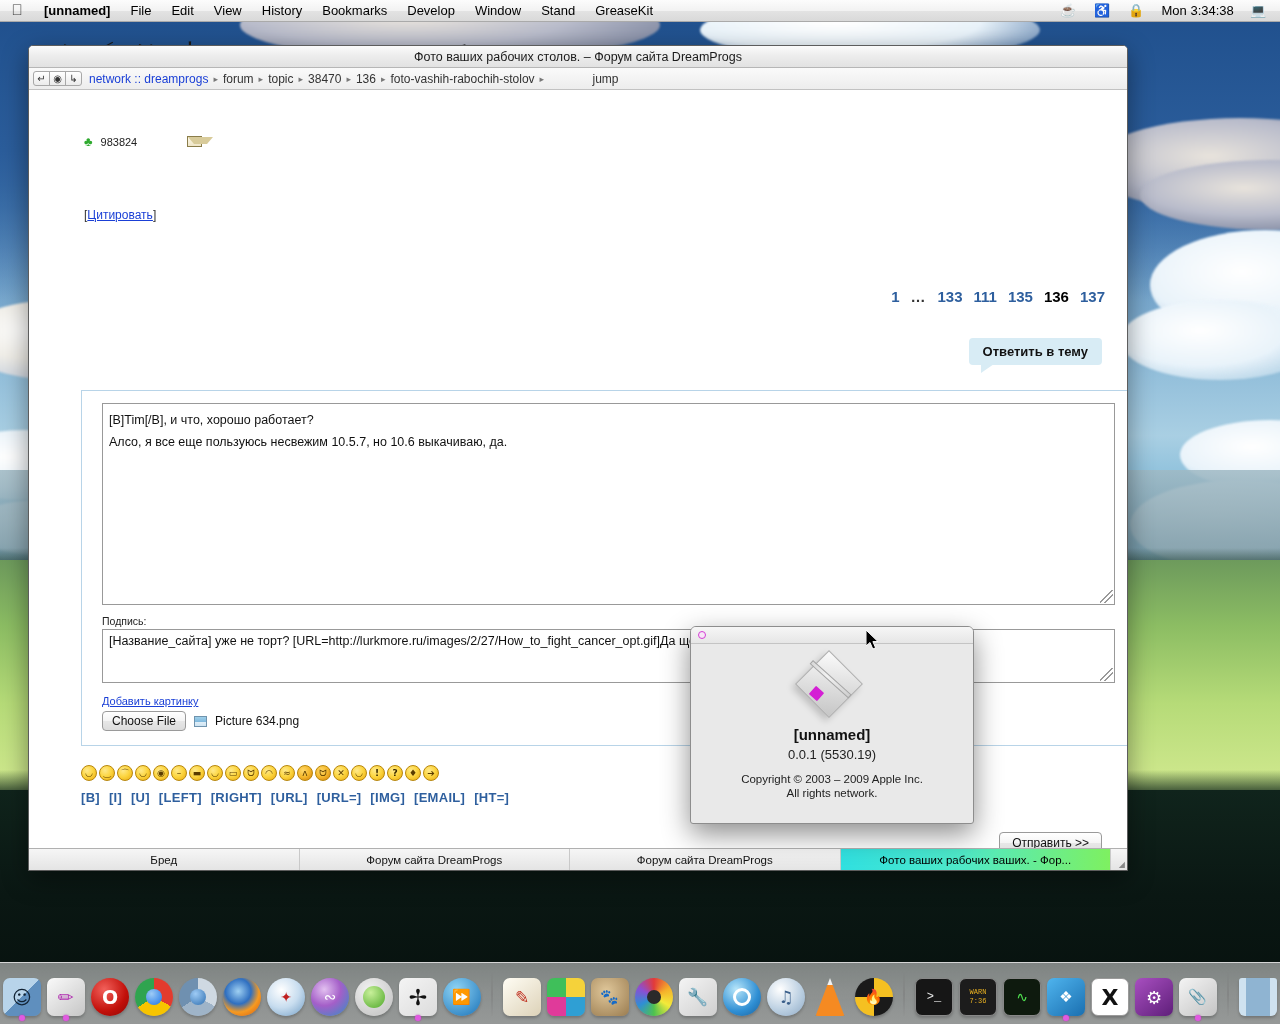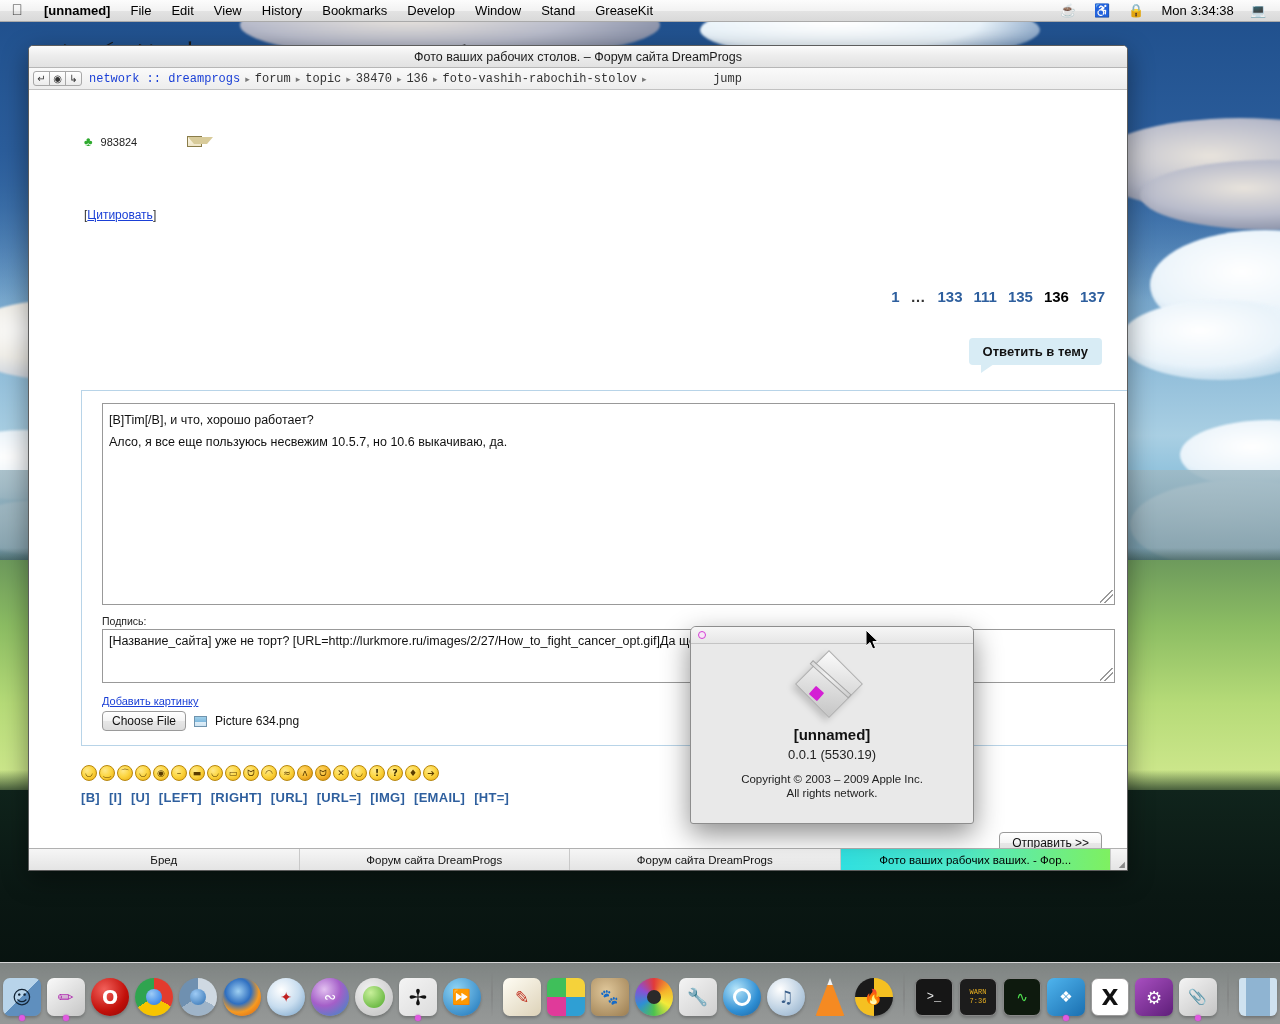--- a/index.html
+++ b/index.html
@@ -102,21 +102,21 @@
   .navbtns { display: flex; margin-right: 7px; }
   .navbtn {
     width: 17px; height: 15px;
     background: linear-gradient(to bottom, #ffffff, #ececec);
     border: 1px solid #a8a8a8; margin-left: -1px;
     font-size: 10px; line-height: 13px; text-align: center; color: #333;
   }
   .navbtn:first-child { margin-left: 0; border-radius: 3px 0 0 3px; }
   .navbtn:last-child { border-radius: 0 3px 3px 0; }
   #breadcrumb { display: flex; align-items: center; font-size: 12px; white-space: nowrap; }
-  .crumb { color: #555; font-family: Liberation Mono, monospace; }
+  .crumb { color: #555; }
   .crumb.link { color: #1a3fd6; }
   .crumb.red { color: #d22020; margin-top: 45px; }
   .crumb.plain { color: #333; }
   .crumb-sep { color: #777; padding: 0 5px; font-size: 9px; }
 
   
   #page {
     flex: 1; background: #fff; position: relative; overflow: hidden;
     font-family: "Liberation Sans", sans-serif;
   }

